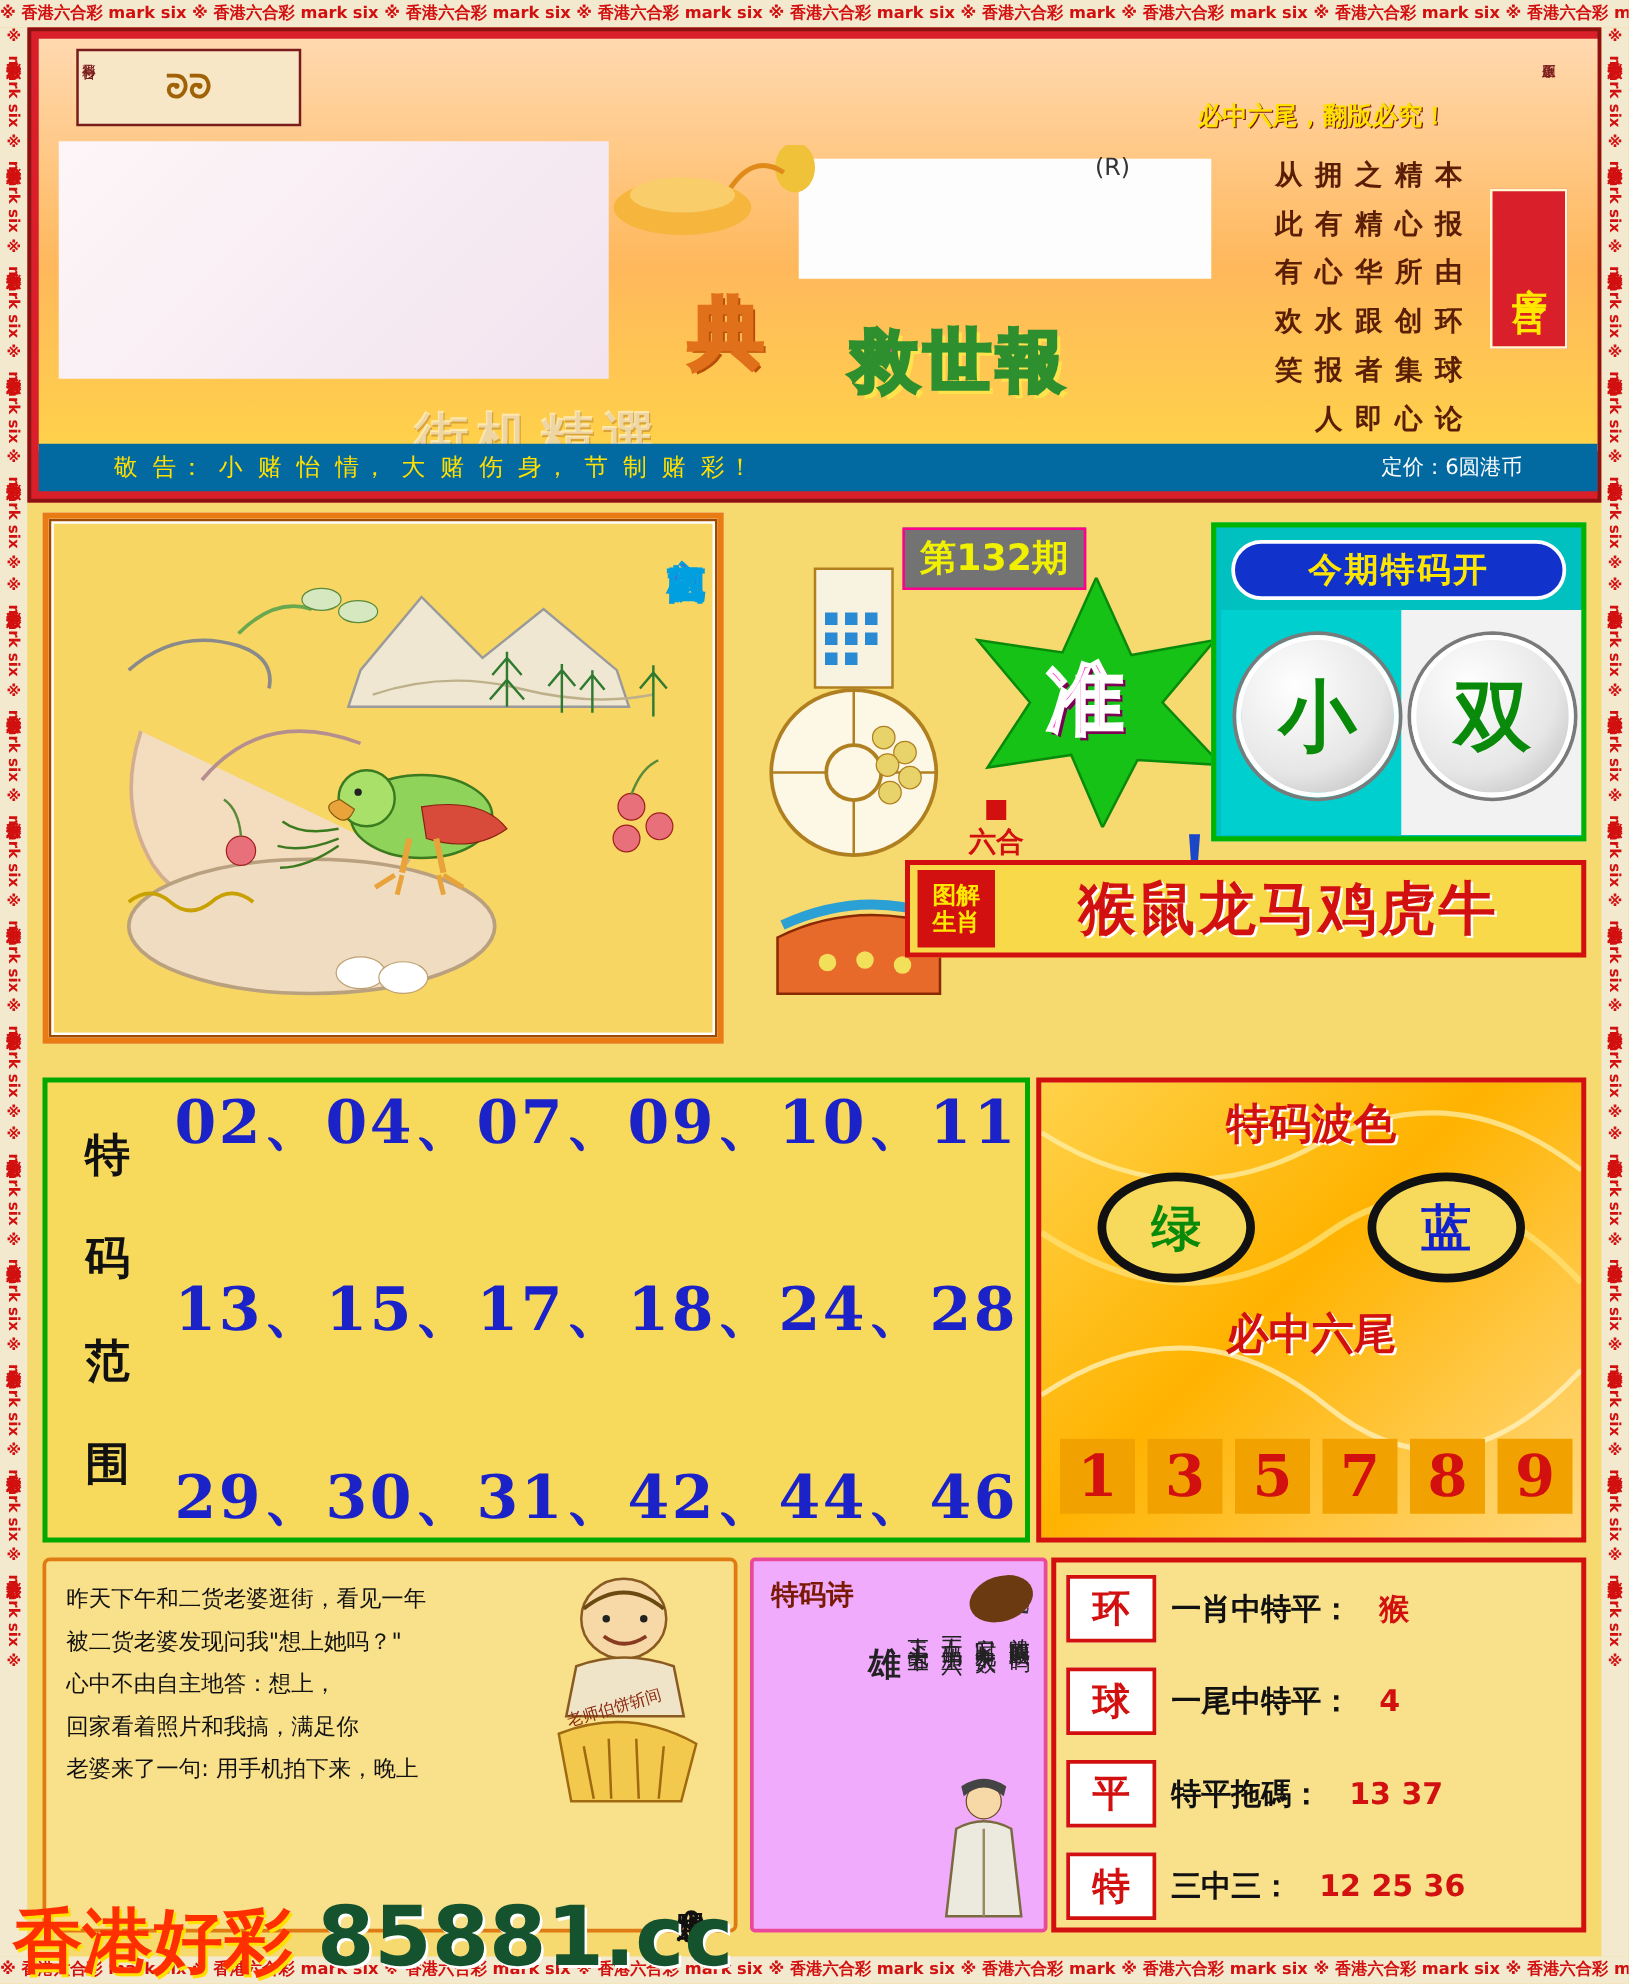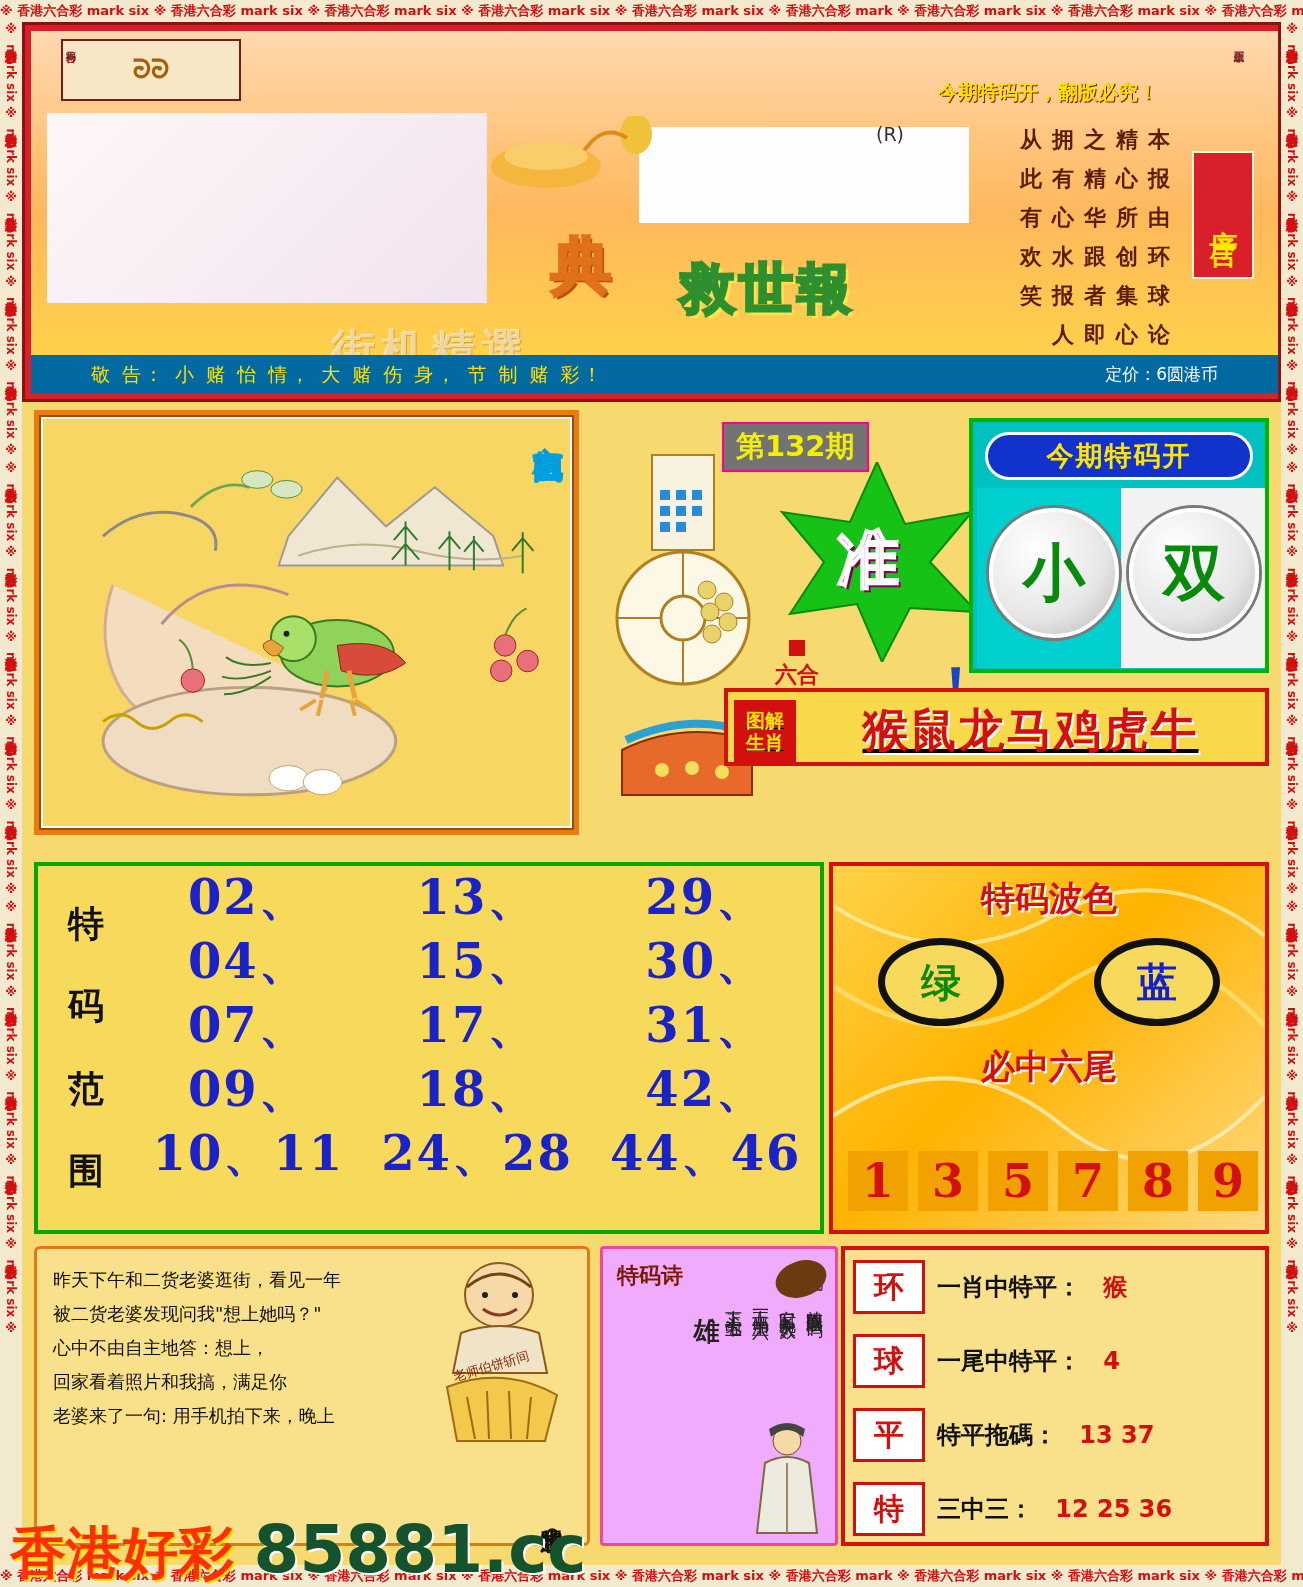--- a/index.html
+++ b/index.html
@@ -167,21 +167,21 @@
     border:4px solid #ffffff; box-shadow:0 0 0 3px #7a7a7a;
     display:flex; align-items:center; justify-content:center;
     font-size:62px; font-weight:bold; color:#0a8a0a;
   }
   .ball.b1 { left:16px; }
   .ball.b2 { left:156px; }
 
   .zodiac-row {
     position:absolute; right:12px; top:278px; width:545px; height:78px;
     border:4px solid #d21010; background:#f8d94a;
-    display:flex; align-items:flex-end;text-decoration:underline;
+    display:flex; align-items:center;
   }
   .zodiac-tag {
     width:62px; height:62px; margin-left:6px; background:#d21010; color:#ffe800;
     font-size:19px; font-weight:bold; display:flex; align-items:center; justify-content:center;
     flex-direction:column; line-height:22px; flex:none;
   }
   .zodiac-list {
     flex:1; text-align:center; font-size:46px; font-weight:bold; color:#d21010;
     letter-spacing:2px; text-shadow:2px 2px 0 #fff;
   }
@@ -191,21 +191,21 @@
     position:absolute; left:12px; top:840px; width:790px; height:372px;
     border:4px solid #00a800; background:#f7d95c;
     display:flex;
   }
   .range-label {
     width:96px; display:flex; flex-direction:column;
     align-items:center; justify-content:space-evenly;
     font-size:36px; font-weight:bold; color:#111;
     font-family:"DejaVu Serif", serif;
   }
-  .range-nums { flex:1; display:flex; flex-direction:row; justify-content:space-between; }
+  .range-nums { flex:1; display:flex; flex-direction:column; justify-content:space-between; }
   .range-line {
     text-align:center; font-size:48px; color:#1b23c8; font-weight:bold;
     font-family:"DejaVu Serif", serif; letter-spacing:2px;
   }
 
   
   .wave-panel {
     position:absolute; right:12px; top:840px; width:440px; height:372px;
     border:4px solid #d21010;
     background:linear-gradient(135deg,#ffd24a,#ffb300 45%,#ffd980);
@@ -319,21 +319,21 @@
           <ellipse cx="60" cy="50" rx="55" ry="22" fill="#f6b53c"></ellipse>
           <ellipse cx="60" cy="40" rx="42" ry="14" fill="#f9cd6a"></ellipse>
         </svg>
 
         <div class="logo-box">
           <span>ᘒᘒ</span>
         </div>
         <div class="logo-left">马合得彩</div>
         <div class="logo-right">原创正版</div>
 
-        <div class="copyright">今期特码开，翻版必究！</div>
+        <div class="copyright">必中六尾，翻版必究！</div>
         <div class="reg-mark">(R)</div>
         <div class="dian">典</div>
         <div class="selected-wm">街机精選</div>
         <div class="title-cn">救世報</div>
 
         <div class="poem-grid">
           <div class="poem-col">
             <span>本</span>
             <span>报</span>
             <span>由</span>

